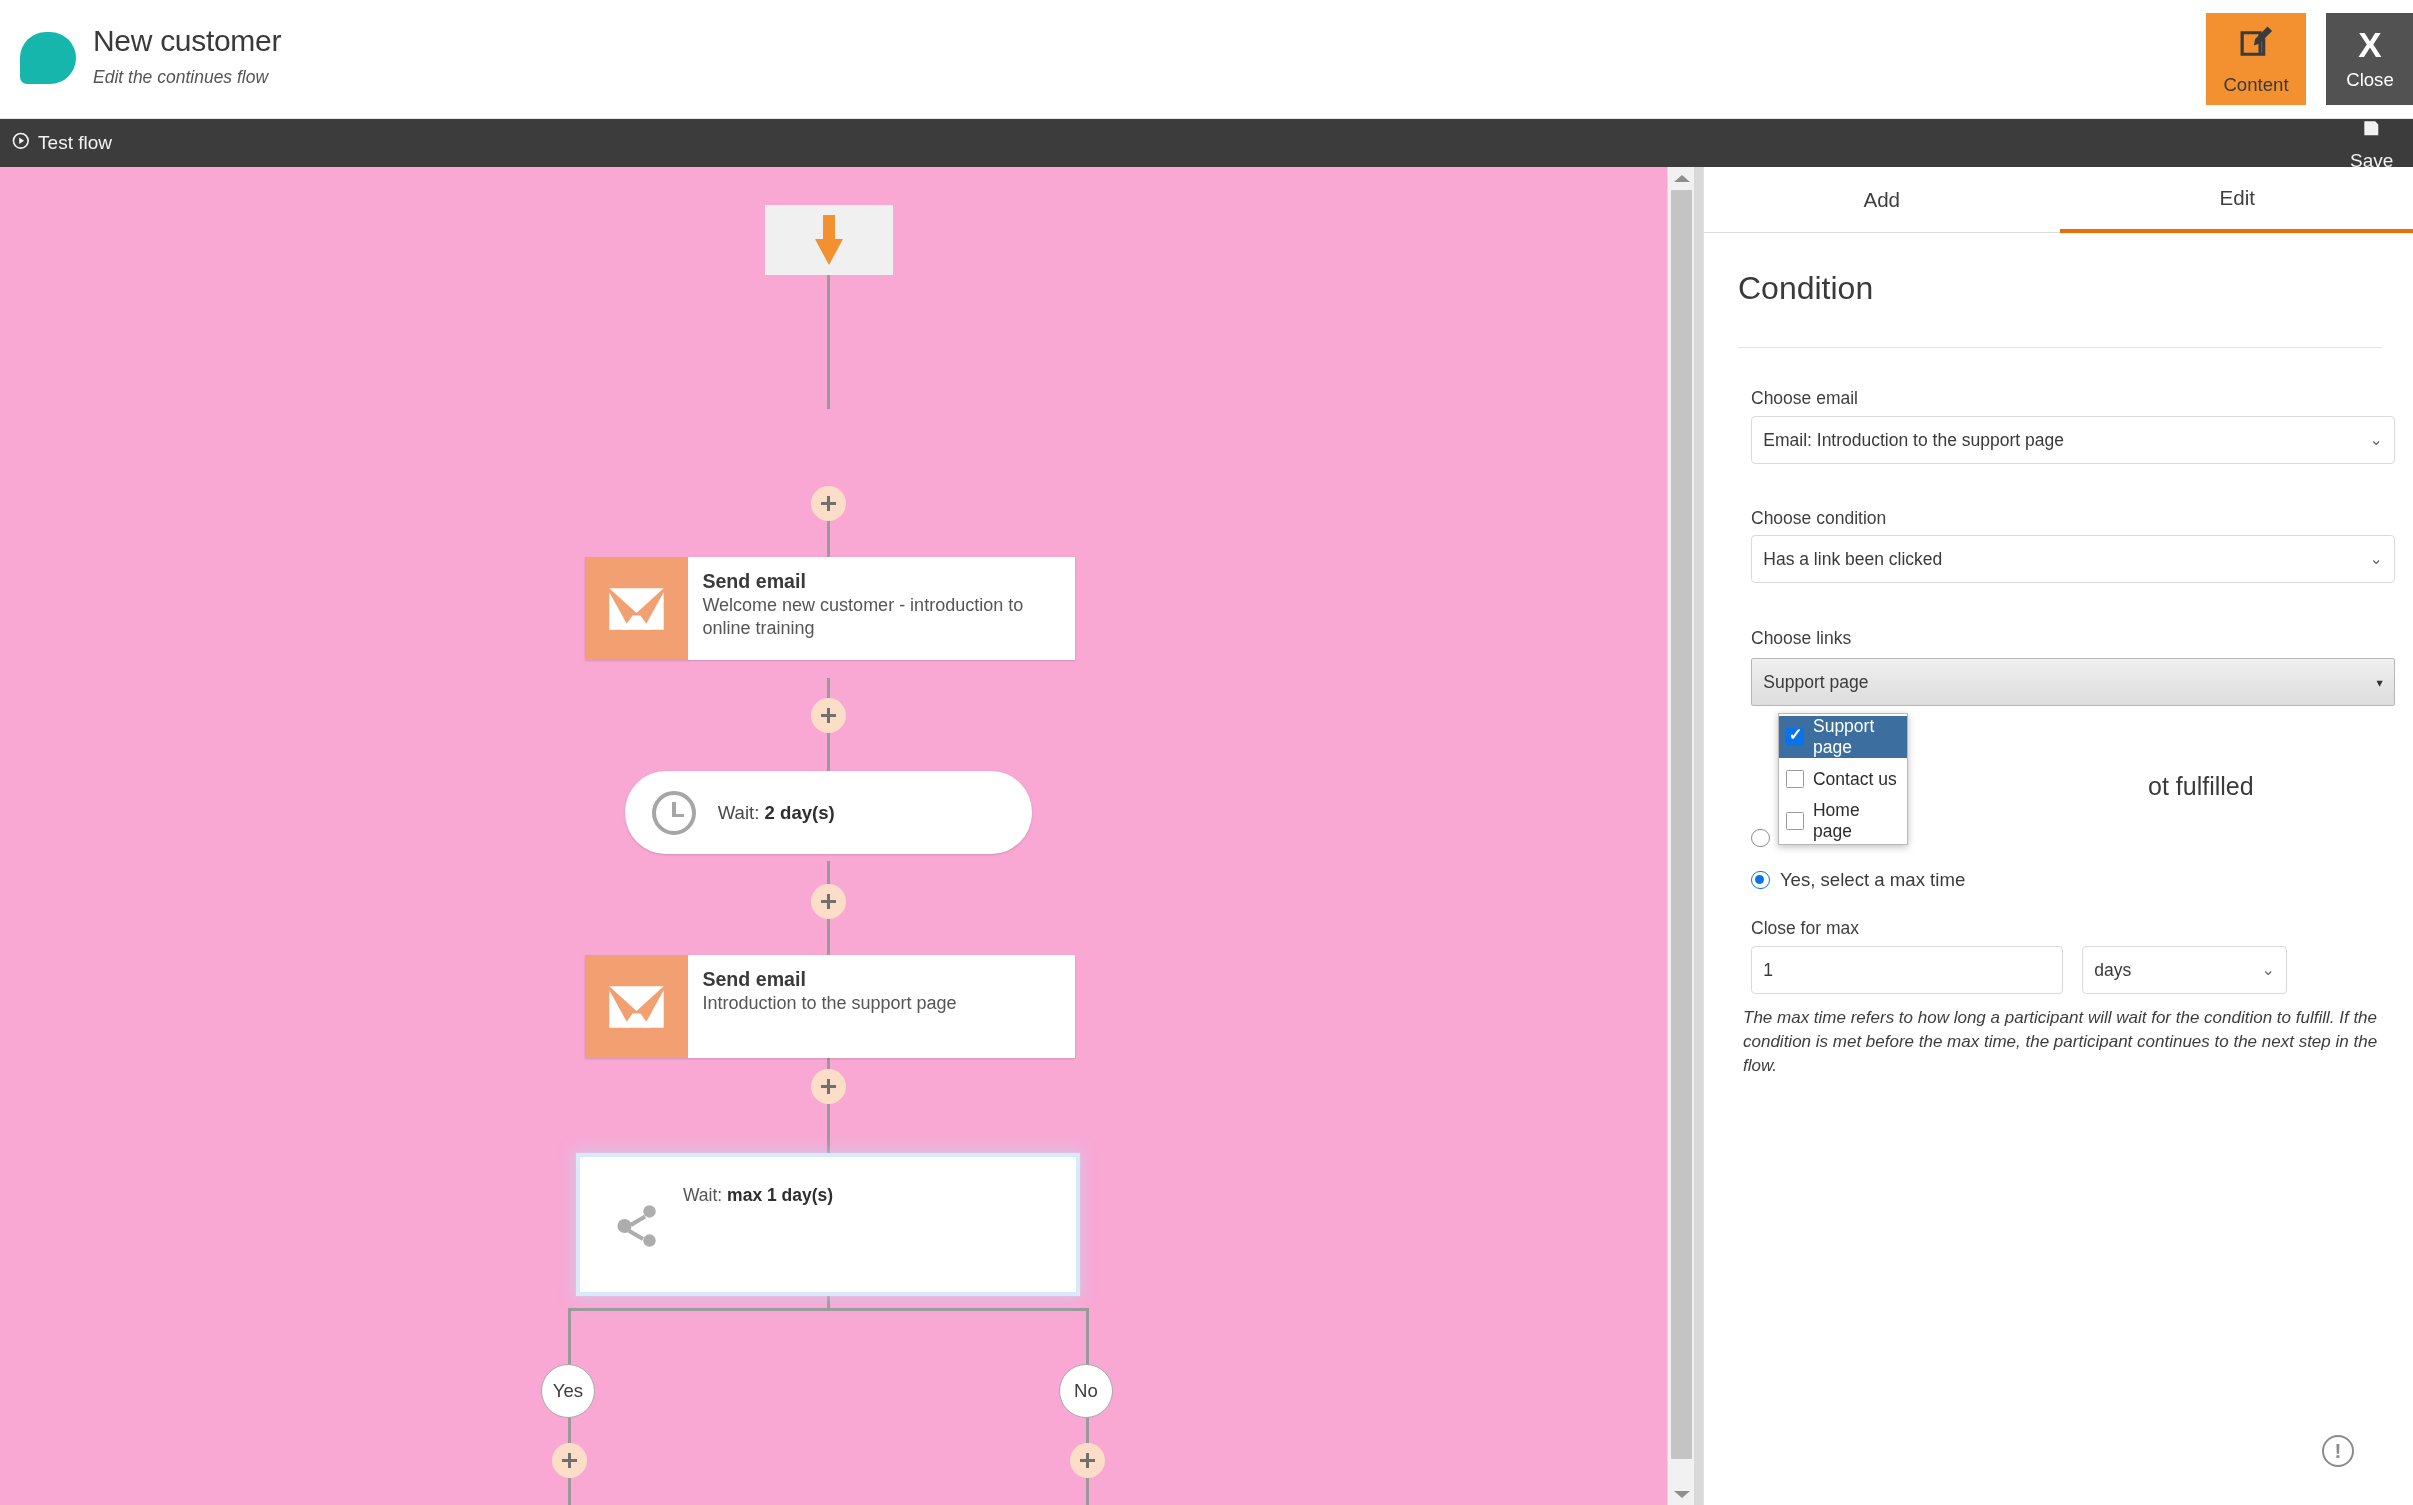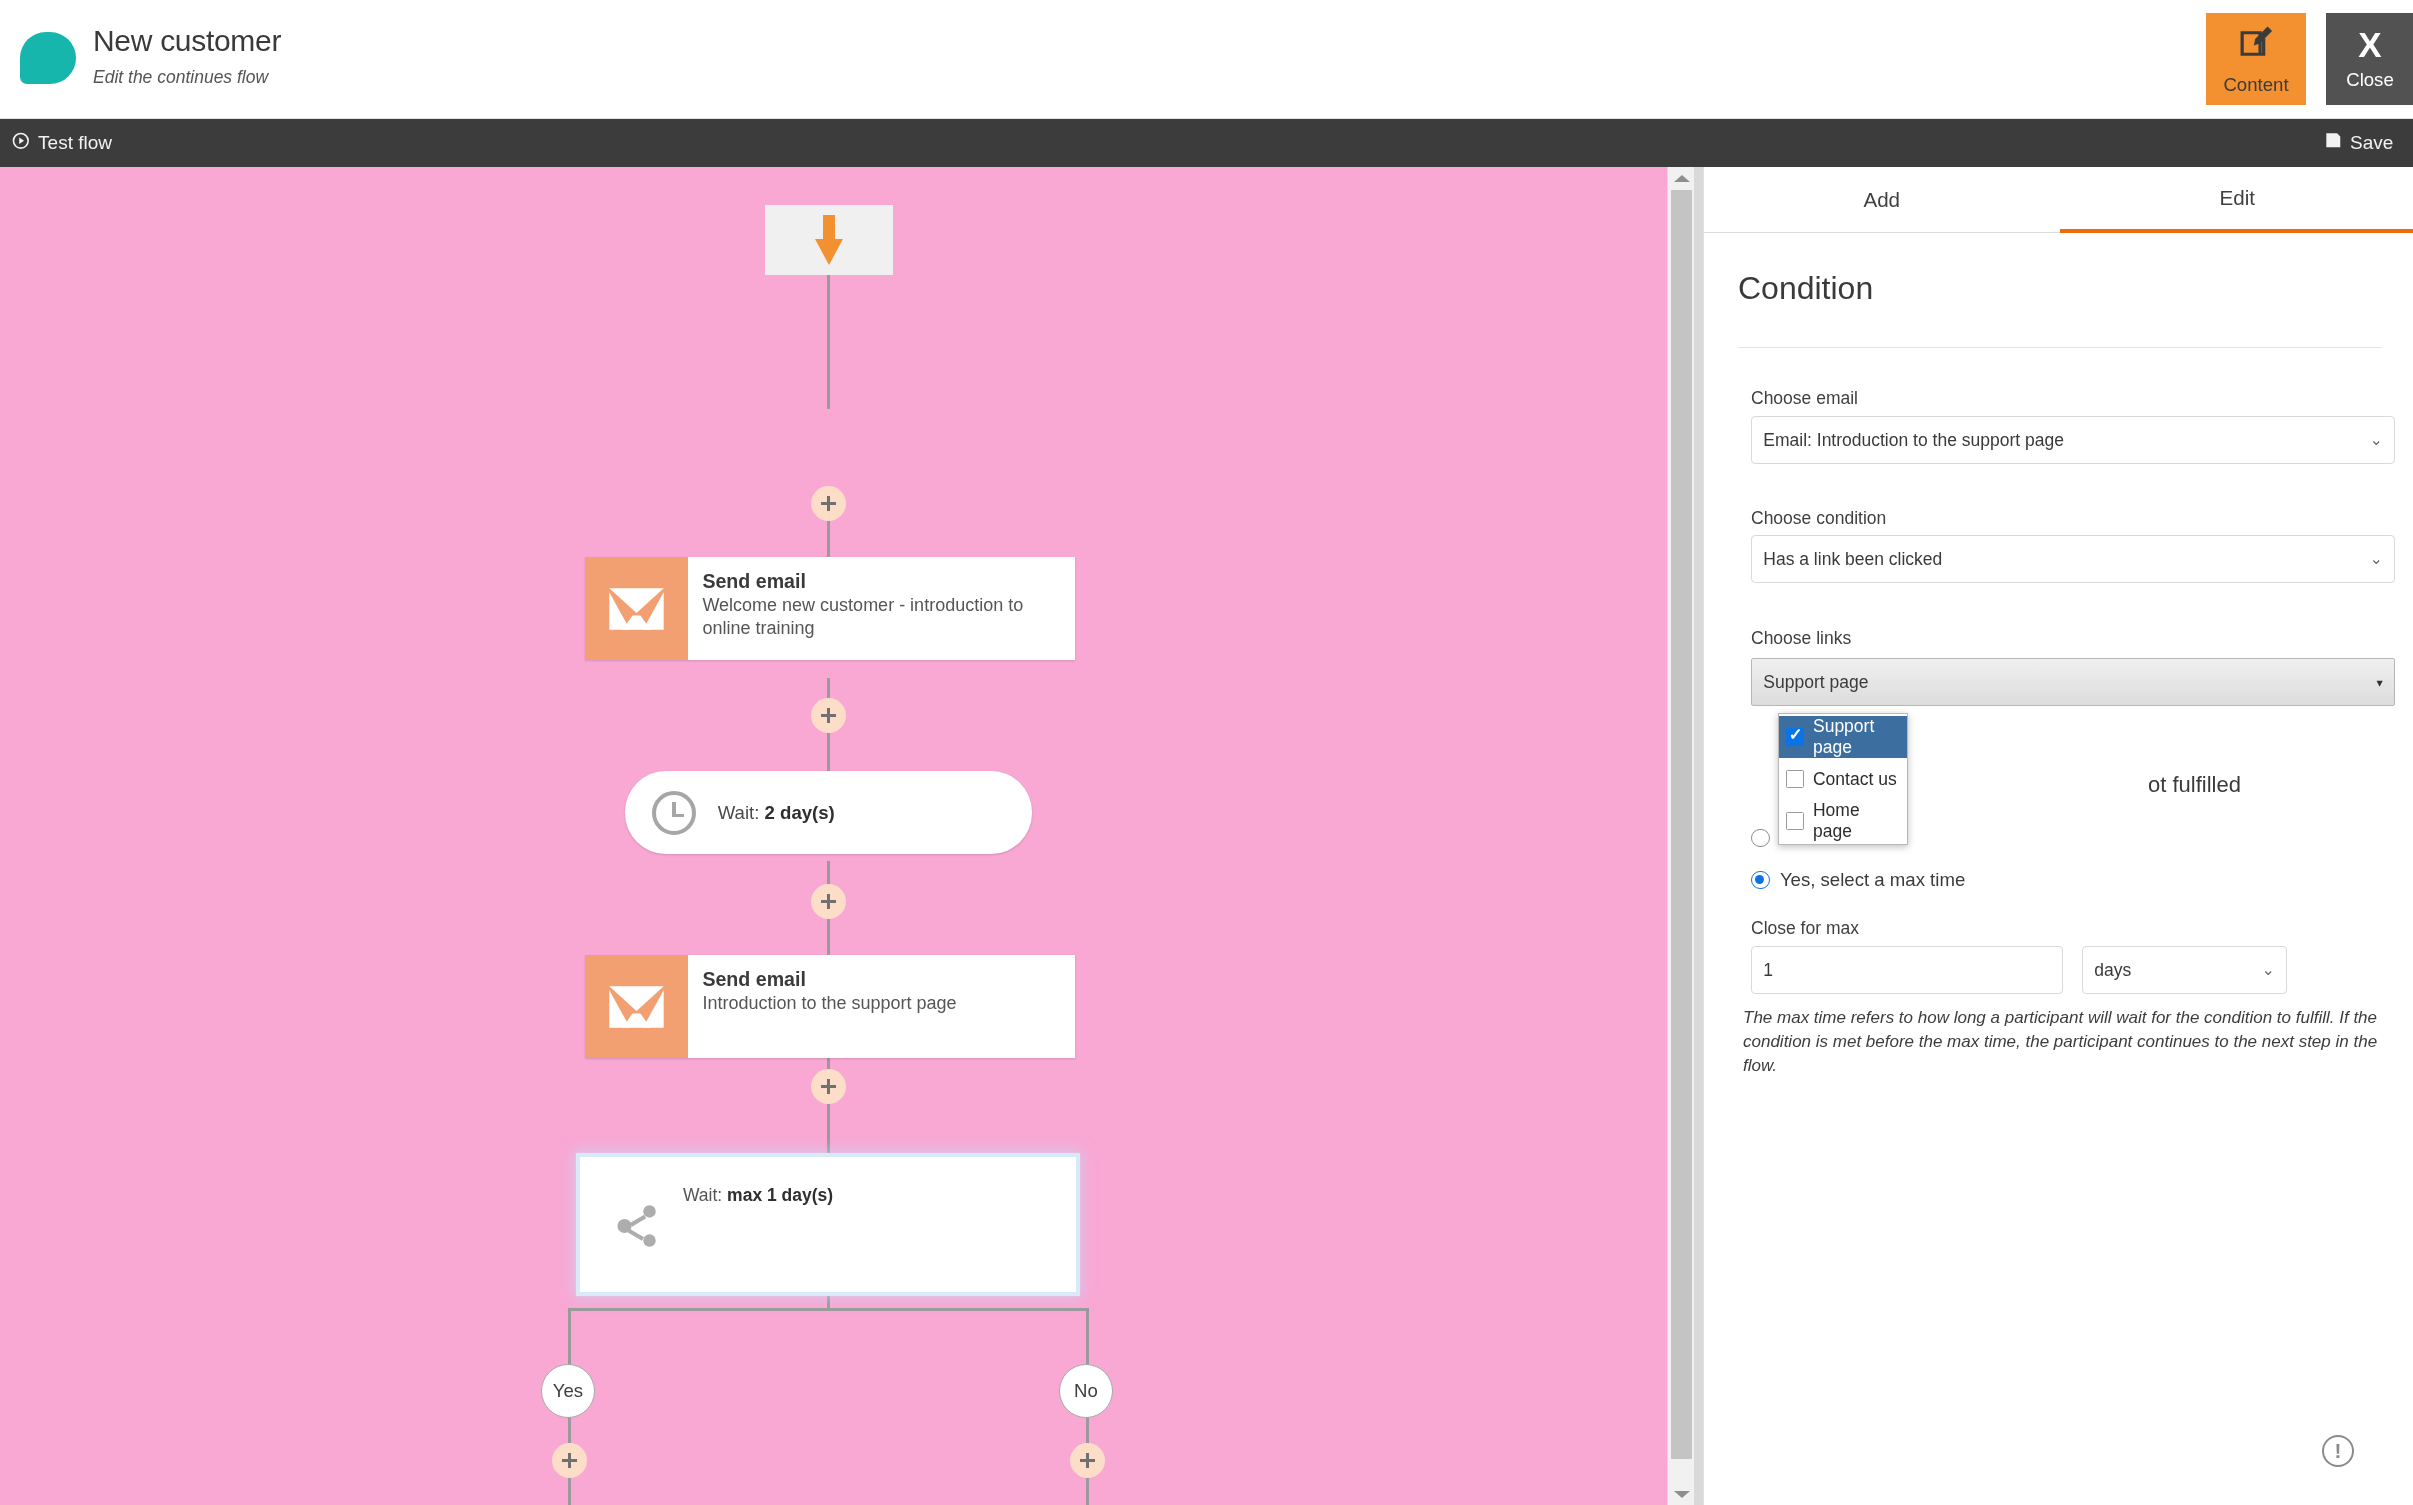--- a/index.html
+++ b/index.html
@@ -48,21 +48,21 @@
     background: #3c3c3c;
   }
   .toolbar .tb-left {
     position: absolute; left: 11.3px; top: 0; height: 48px;
     display: flex; align-items: center; gap: 7.2px;
     color: #f2f2f2; font-size: 19px; cursor: pointer;
   }
   .toolbar .tb-right {
     position: absolute; right: 19.6px; top: 0; height: 48px;
     display: flex; align-items: center; gap: 7.2px;
-    color: #f2f2f2; font-size: 19px; cursor: pointer;
+    color: #f2f2f2; font-size: 19px; cursor: pointer; flex-direction: column;
   }
 
   
   .canvas {
     position: absolute; left: 0; top: 167px;
     width: 1667px; height: 1339px;
     background: #f9a8d4;
     overflow: hidden;
   }
   
@@ -251,21 +251,21 @@
     position: absolute; left: 34px; top: 1006px; width: 654px;
     font-size: 17px; font-style: italic; color: #3d3d3d; line-height: 1.42;
   }
   .info-icon {
     position: absolute; left: 2322px; top: 1435px; width: 32px; height: 32px;
     border-radius: 50%; border: 2.6px solid #8b8b8b;
     display: flex; align-items: center; justify-content: center;
     font-size: 20.6px; color: #8b8b8b; font-weight: 700; cursor: pointer;
   }
   .hidden-label {
-    position: absolute; left: 34px; top: 773px; font-size: 22px; color: #3b3b3b;
+    position: absolute; left: 34px; top: 773px; font-size: 25px; color: #3b3b3b;
   }
 </style>
 </head>
 <body>
 
 <div class="header">
   <div class="logo-bubble"></div>
   <div class="app-title">New customer</div>
   <div class="app-subtitle">Edit the continues flow</div>
 

